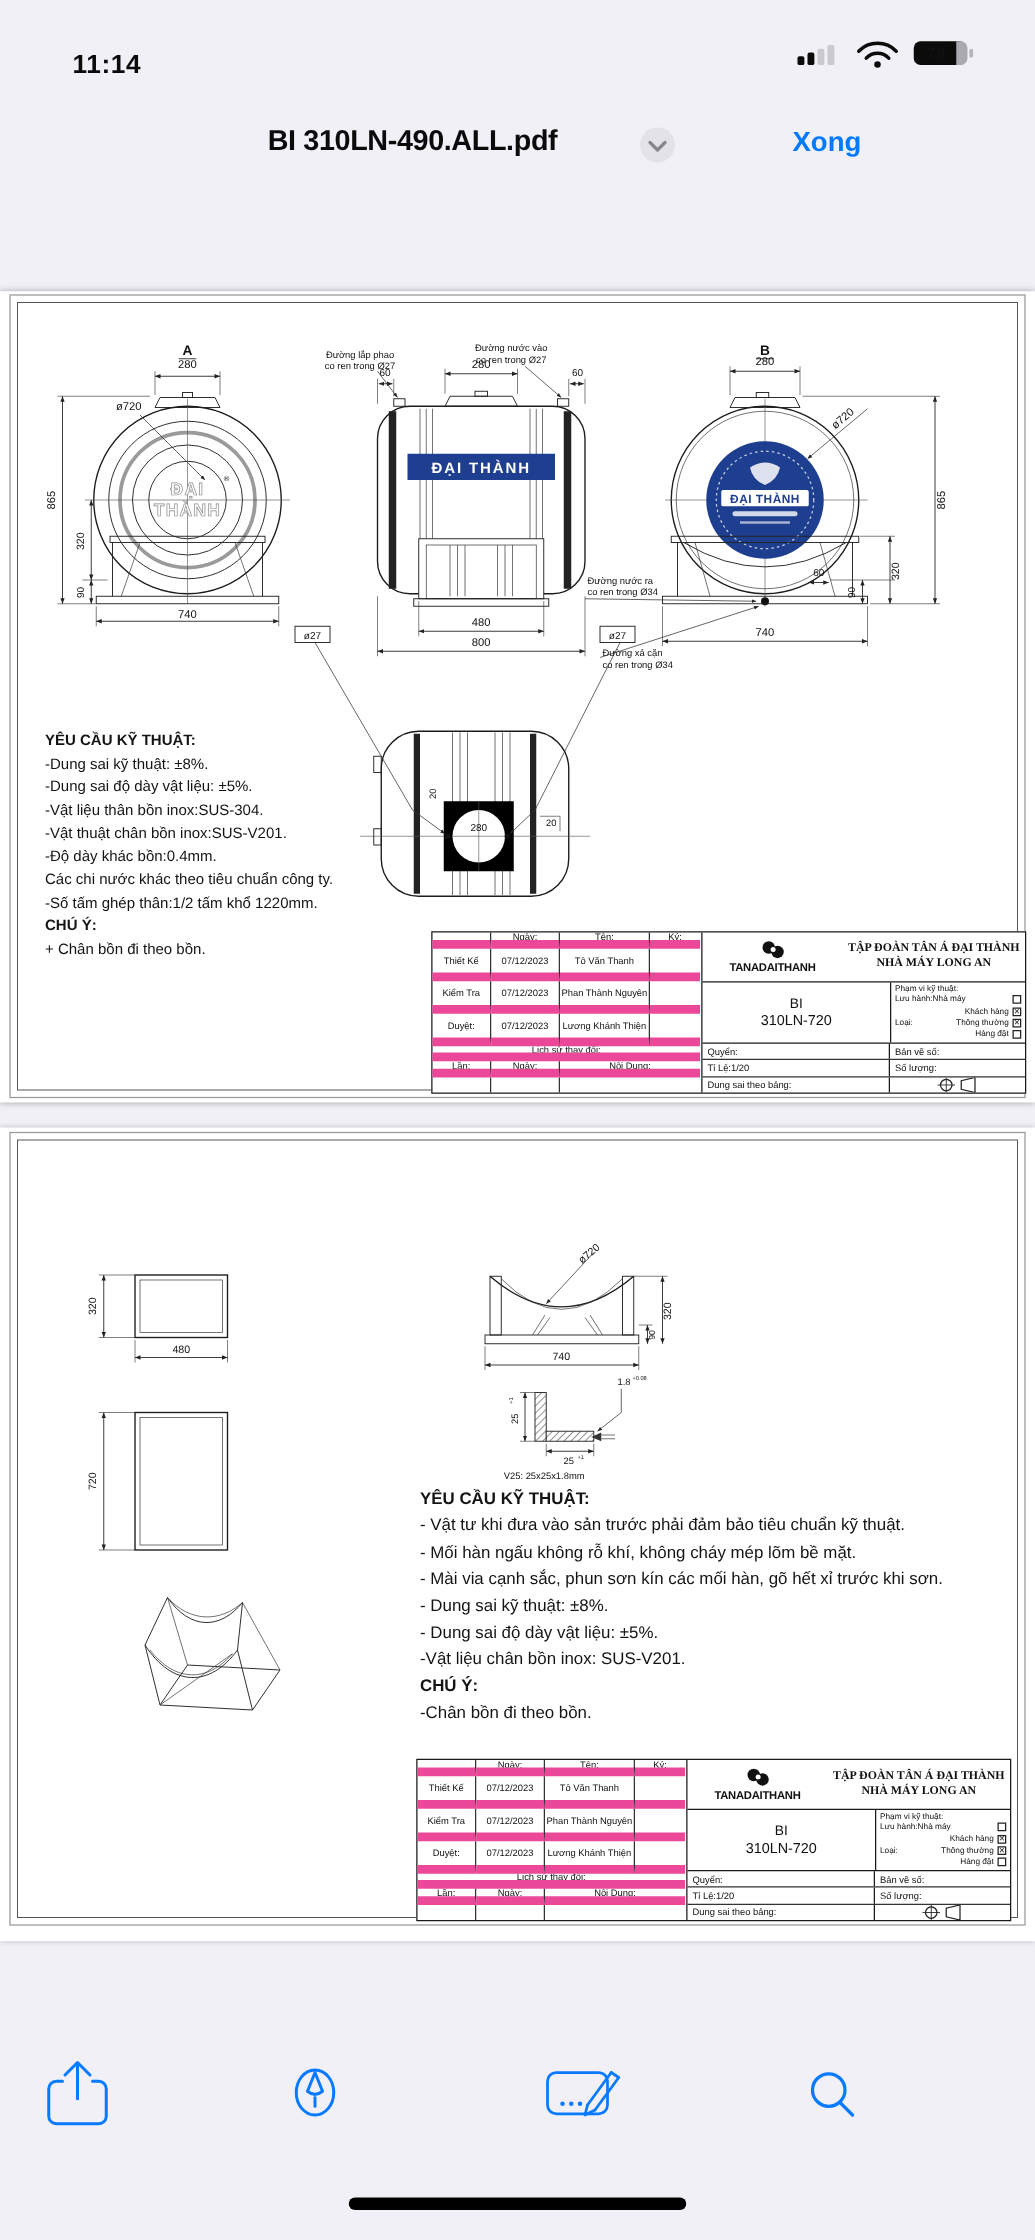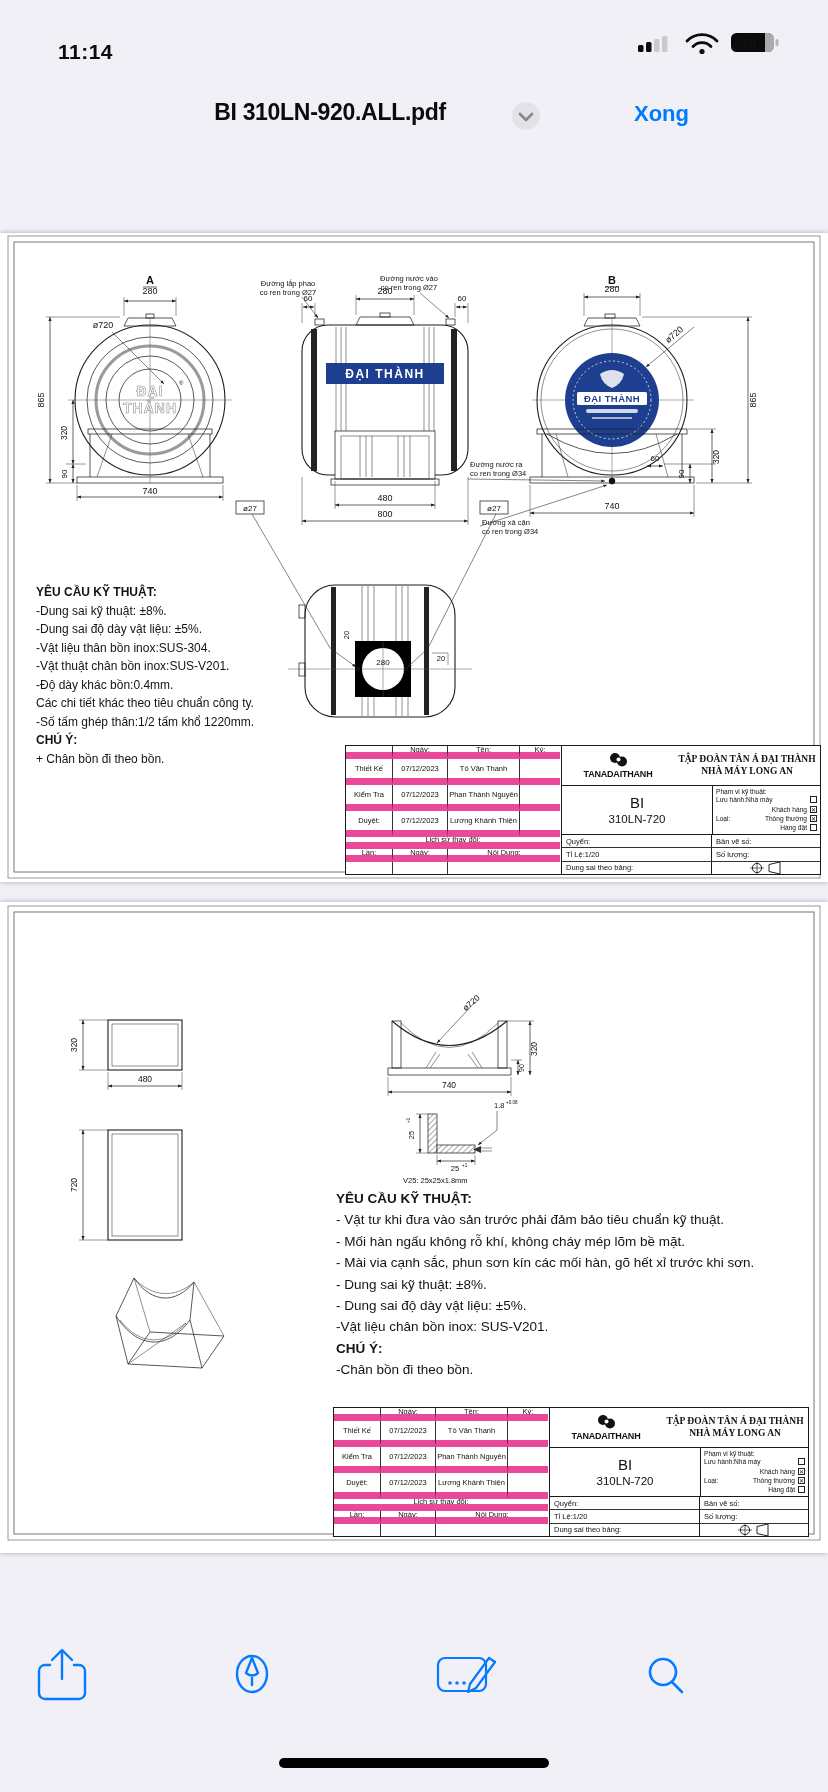--- a/index.html
+++ b/index.html
@@ -48,21 +48,21 @@
   .c.nb{border-bottom:none}
   .hist{grid-column:1/5}
   .wide2{grid-column:3/5}
   .tbr{flex:1;display:flex;flex-direction:column}
   .banner{height:40px;display:flex;border-bottom:1px solid #1a1a1a}
   .logo{width:112px;display:flex;flex-direction:column;align-items:center;justify-content:center;gap:1px}
   .logotext{font-weight:bold;font-size:9px;letter-spacing:-.2px}
   .company{flex:1;display:flex;flex-direction:column;align-items:center;justify-content:center;font-family:"Liberation Serif",serif;font-weight:bold;font-size:9.5px;text-align:center;line-height:1.35}
   .mid{height:49px;display:flex;border-bottom:1px solid #1a1a1a}
   .model{width:150px;border-right:1px solid #1a1a1a;display:flex;flex-direction:column;align-items:center;justify-content:center;gap:2px}
-  .m1{font-size:15px}.m2{font-size:11.5px}
+  .m1{font-size:11px}.m2{font-size:11.5px}
   .scope{flex:1;padding:2px 3px;display:flex;flex-direction:column;justify-content:space-between;font-size:6.6px}
   .sr{display:flex;align-items:center;height:8.5px}
   .sL{flex:0 0 auto}
   .sR{flex:1;text-align:right;padding-right:3px}
   .box{width:7px;height:7px;border:1px solid #222;font-size:6px;line-height:6px;text-align:center;box-sizing:border-box}
   .brow{height:13px;display:flex;border-bottom:1px solid #333}
   .brow.last{border-bottom:none;flex:1}
   .bl{width:150px;border-right:1px solid #1a1a1a;padding-left:4px;display:flex;align-items:center;font-size:7.5px;box-sizing:border-box}
   .br{flex:1;padding-left:4px;display:flex;align-items:center;font-size:7.5px}
   .br.sym{justify-content:center;padding-left:0}
@@ -89,21 +89,21 @@
     <g>
       <rect x="103" y="5" width="42" height="19" rx="5.5" fill="#0b0b0b"></rect>
       <path d="M137,5 h3.5 a5.5,5.5 0 0 1 5.5,5.5 v8 a5.5,5.5 0 0 1 -5.5,5.5 h-3.5 z" fill="#a9a9af"></path>
       <rect x="147.5" y="11" width="3" height="7" rx="1.5" fill="#b5b5ba"></rect>
       <text x="121" y="19.5" font-size="13.5" font-weight="bold" fill="#fff" text-anchor="middle">78</text>
     </g>
   </svg>
 </div>
 
 <div>
-  <div class="navtitle">BI 310LN-920.ALL.pdf</div>
+  <div class="navtitle">BI 310LN-490.ALL.pdf</div>
   <div class="chev">
     <svg width="28" height="28" viewBox="0 0 28 28">
       <polyline points="8,12 14,18 20,12" fill="none" stroke="#86868b" stroke-width="2.6" stroke-linecap="round" stroke-linejoin="round"></polyline>
     </svg>
   </div>
   <div class="done">Xong</div>
 </div>
 
 <div class="page" id="page1">
   <svg width="828" height="649" viewBox="0 0 828 649">
@@ -312,21 +312,21 @@
     </g>
   </svg>
 
   <div class="tech" id="tech1">
     <div class="tt">YÊU CẦU KỸ THUẬT:</div>
     <div>-Dung sai kỹ thuật: ±8%.</div>
     <div>-Dung sai độ dày vật liệu: ±5%.</div>
     <div>-Vật liệu thân bồn inox:SUS-304.</div>
     <div>-Vật thuật chân bồn inox:SUS-V201.</div>
     <div>-Độ dày khác bồn:0.4mm.</div>
-    <div>Các chi tiết khác theo tiêu chuẩn công ty.</div>
+    <div>Các chi nước khác theo tiêu chuẩn công ty.</div>
     <div>-Số tấm ghép thân:1/2 tấm khổ 1220mm.</div>
     <div class="tt">CHÚ Ý:</div>
     <div>+ Chân bồn đi theo bồn.</div>
   </div>
 
   <div class="tb" style="left:345px;top:512px">
     <div class="tbl">
       <div class="c"></div>
         <div class="c">Ngày:</div>
         <div class="c">Tên:</div>

